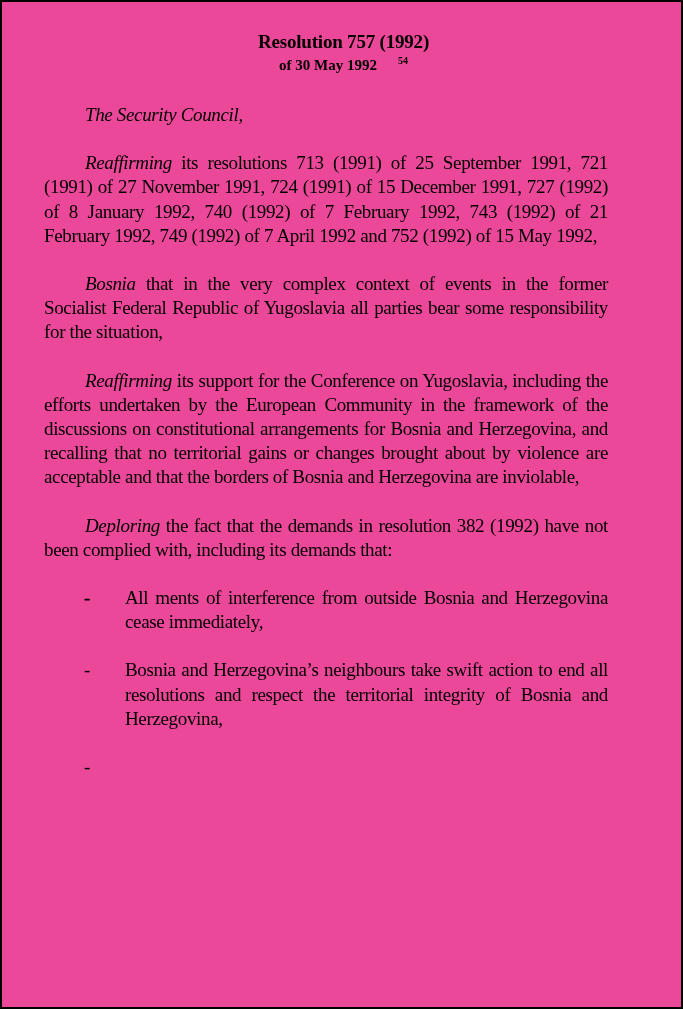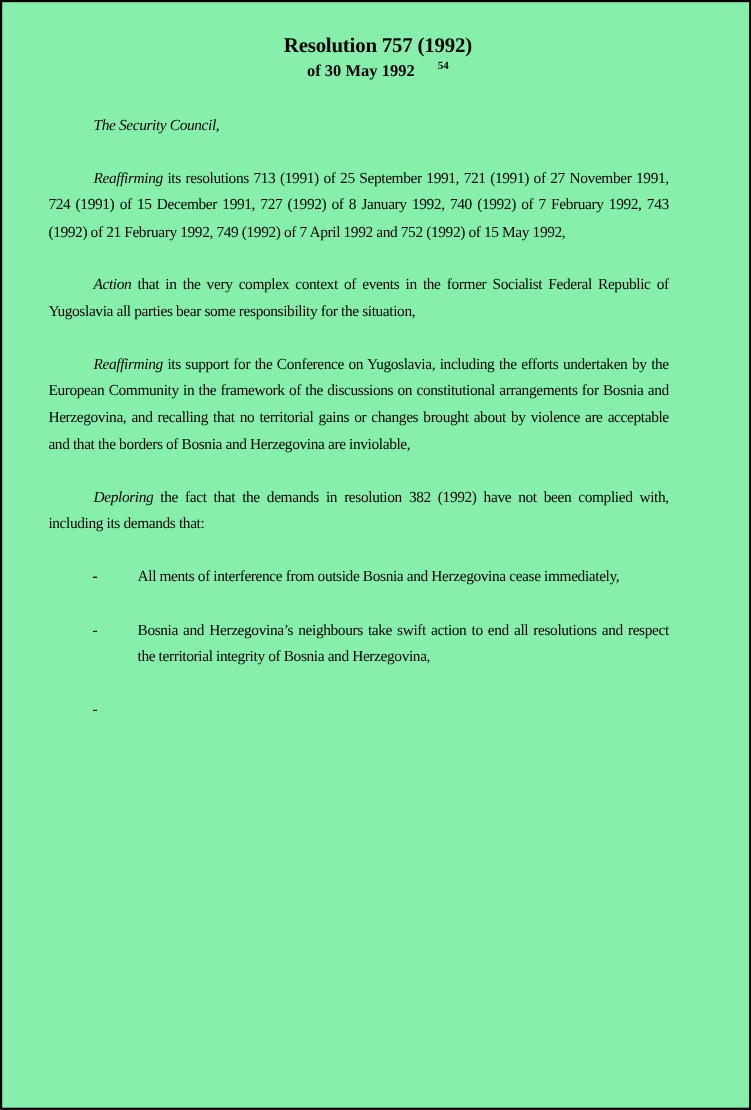--- a/index.html
+++ b/index.html
@@ -2,37 +2,37 @@
 <html><head>
 <meta charset="utf-8">
 <style>
   html, body { margin: 0; padding: 0; background: #ffffff; }
   body { width: 683px; height: 1009px; overflow: hidden; }
   .page {
     position: absolute; left: 0; top: 0;
     width: 679px; height: 1005px;
     border-top: 2px solid #000; border-left: 2px solid #000;
     border-right: 2px solid #000; border-bottom: 2px solid #000;
-    background: #86efac;
+    background: #ec4899;
     font-family: "Liberation Serif", "DejaVu Serif", serif;
     color: #000;
   }
   .title {
     position: absolute; left: 0; width: 683px; top: 29px;
     text-align: center; font-weight: bold; font-size: 19px;
     letter-spacing: -0.2px;
   }
   .subtitle {
     position: absolute; left: 0; width: 683px; top: 55px;
     text-align: center; font-weight: bold; font-size: 15px;
   }
   .subtitle sup { font-size: 10px; vertical-align: 6px; line-height: 0; margin-left: 21px; }
   .body {
     position: absolute; left: 42px; top: 101px; width: 564px;
-    font-size: 14px; line-height: 24.2px;
+    font-size: 19px; line-height: 24.2px;
   }
   .para {
     text-align: justify; text-indent: 41px; margin: 0 0 24px 0;
     letter-spacing: -0.35px;
   }
   .para.opening { margin-bottom: 24px; }
   .para em { font-style: italic; }
   .bullets { margin: 0; padding: 0; list-style: none; }
   .bullet {
     position: relative; padding-left: 81px; margin: 0 0 24px 0;
@@ -47,21 +47,21 @@
 
 <div class="page">
   <div class="title">Resolution 757 (1992)</div>
   <div class="subtitle"><span>of 30 May 1992</span><sup>54</sup></div>
 
   <div class="body">
     <p class="para opening"><em>The Security Council,</em></p>
 
     <p class="para"><em>Reaffirming</em><span> its resolutions 713 (1991) of 25 September 1991, 721 (1991) of 27 November 1991, 724 (1991) of 15 December 1991, 727 (1992) of 8 January 1992, 740 (1992) of 7 February 1992, 743 (1992) of 21 February 1992, 749 (1992) of 7 April 1992 and 752 (1992) of 15 May 1992,</span></p>
 
-    <p class="para"><em>Action</em><span> that in the very complex context of events in the former Socialist Federal Republic of Yugoslavia all parties bear some responsibility for the situation,</span></p>
+    <p class="para"><em>Bosnia</em><span> that in the very complex context of events in the former Socialist Federal Republic of Yugoslavia all parties bear some responsibility for the situation,</span></p>
 
     <p class="para" style="hyphens:manual;"><em>Reaffirming</em><span> its support for the Conference on Yugoslavia, including the efforts undertaken by the European Community in the framework of the discussions on constitutional arrange­ments for Bosnia and Herzegovina, and recalling that no territorial gains or changes brought about by violence are acceptable and that the borders of Bosnia and Herzegovina are inviolable,</span></p>
 
     <p class="para"><em>Deploring</em><span> the fact that the demands in resolution 382 (1992) have not been complied with, including its demands that:</span></p>
 
     <ul class="bullets">
       <li class="bullet"><span class="dash">-</span></li>
       <li class="bullet"><span class="dash">-</span><span>All ments of interference from outside Bosnia and Herzegovina cease immediately,</span></li>
       <li class="bullet"><span class="dash">-</span><span>Bosnia and Herzegovina’s neighbours take swift action to end all resolutions and respect the territorial integrity of Bosnia and Herzegovina,</span></li>
       <li class="bullet"><span class="dash">-</span></li>

